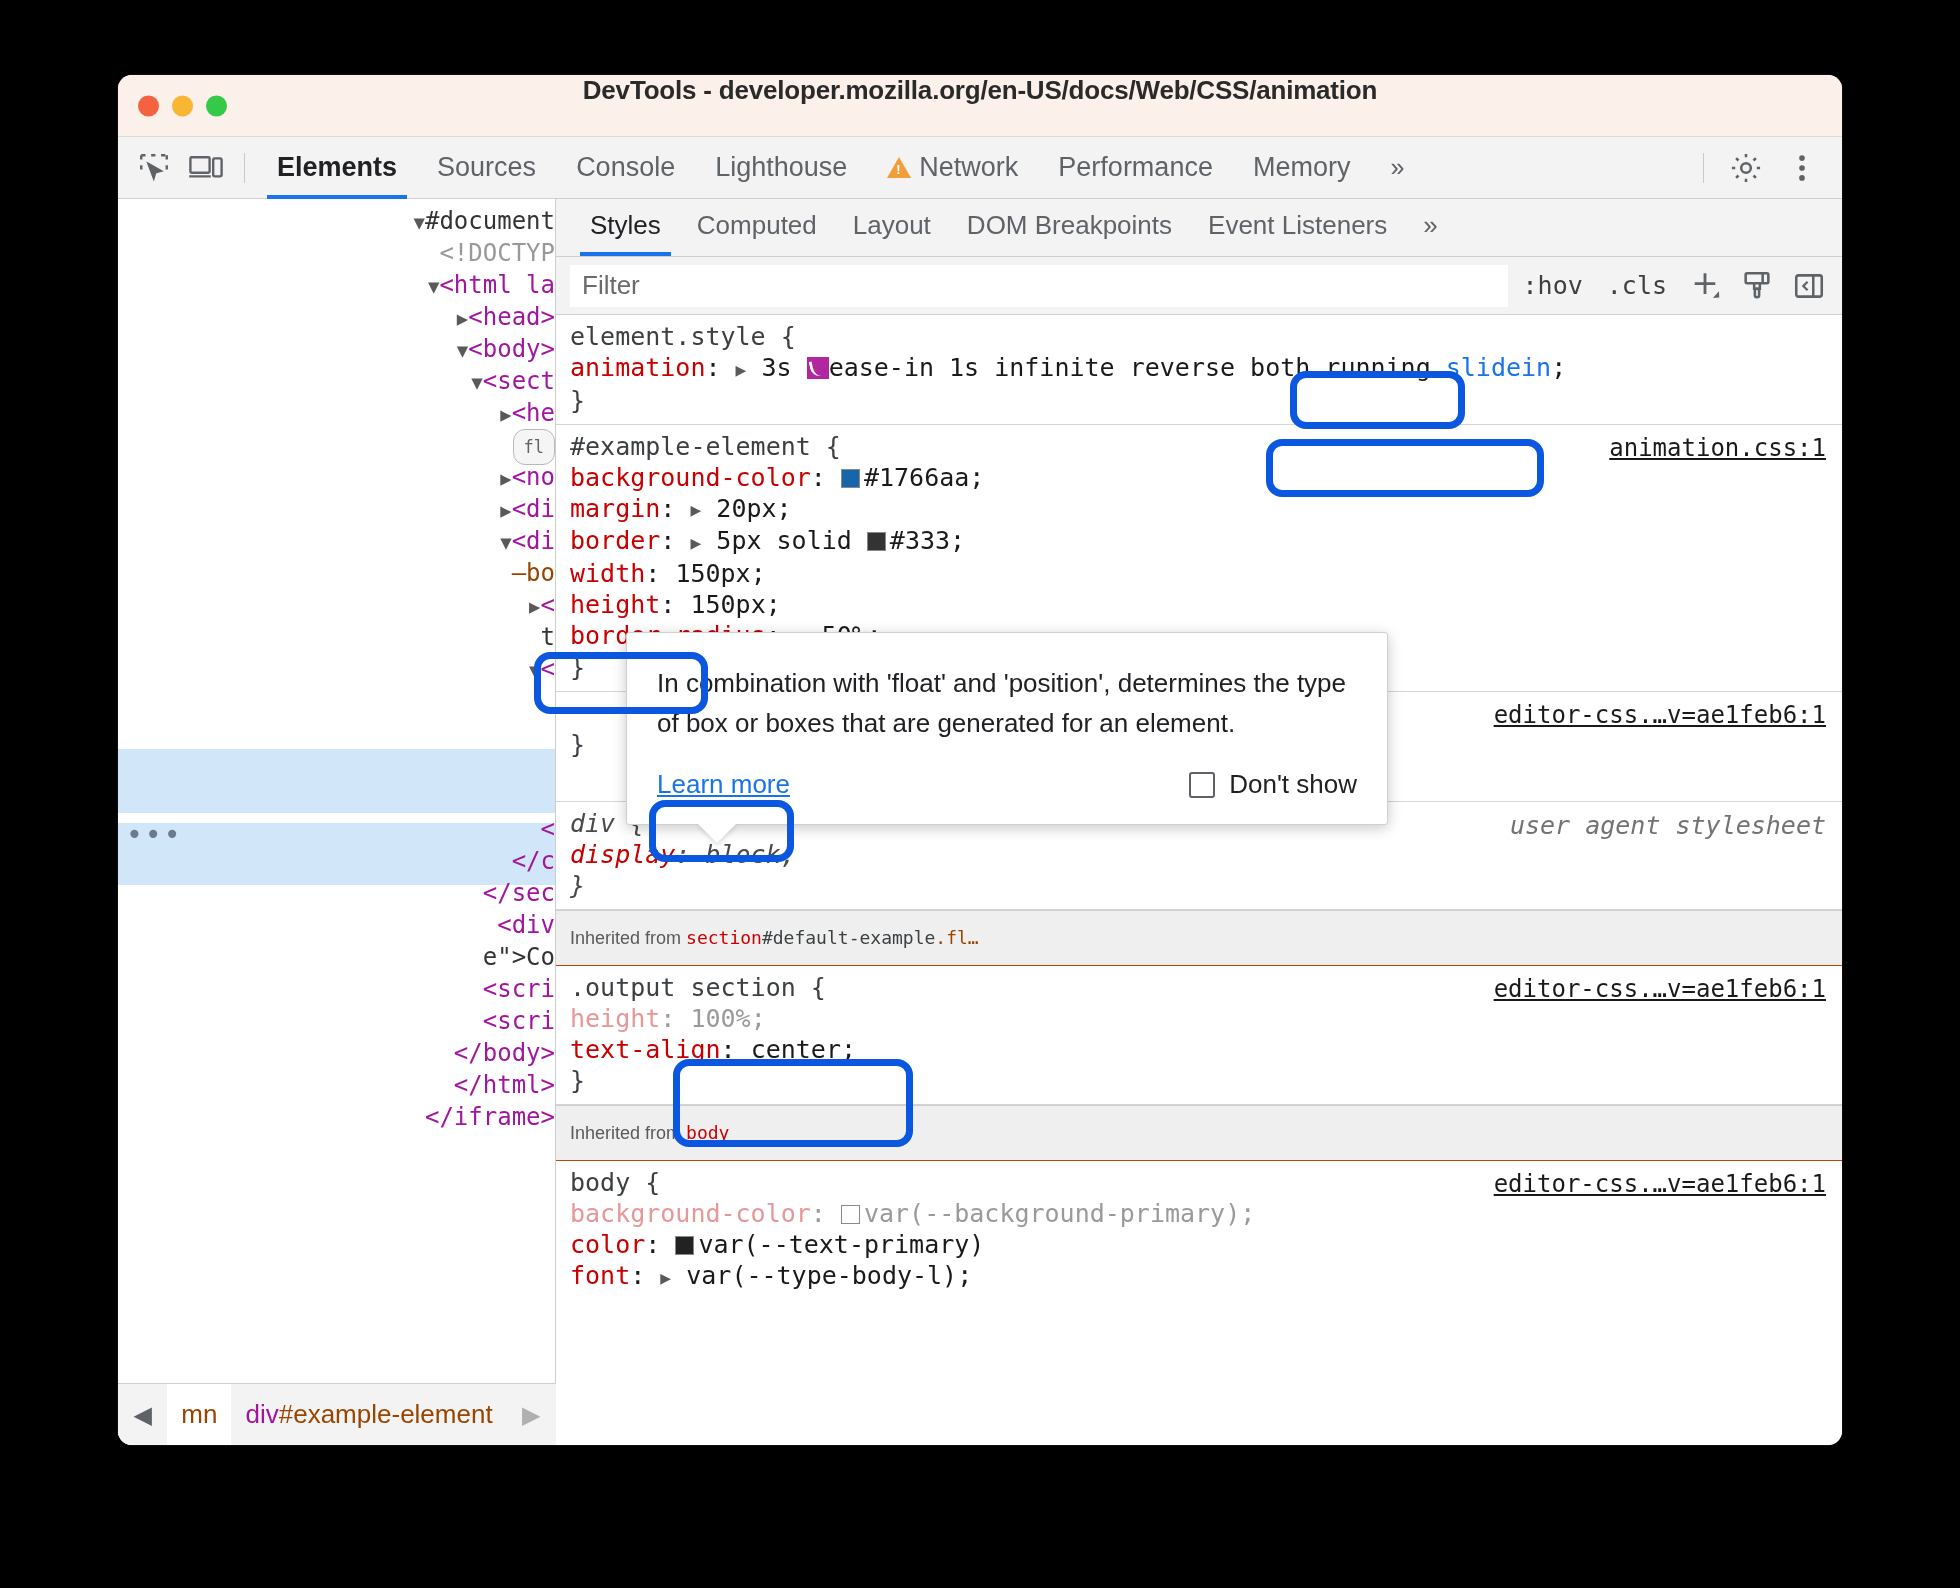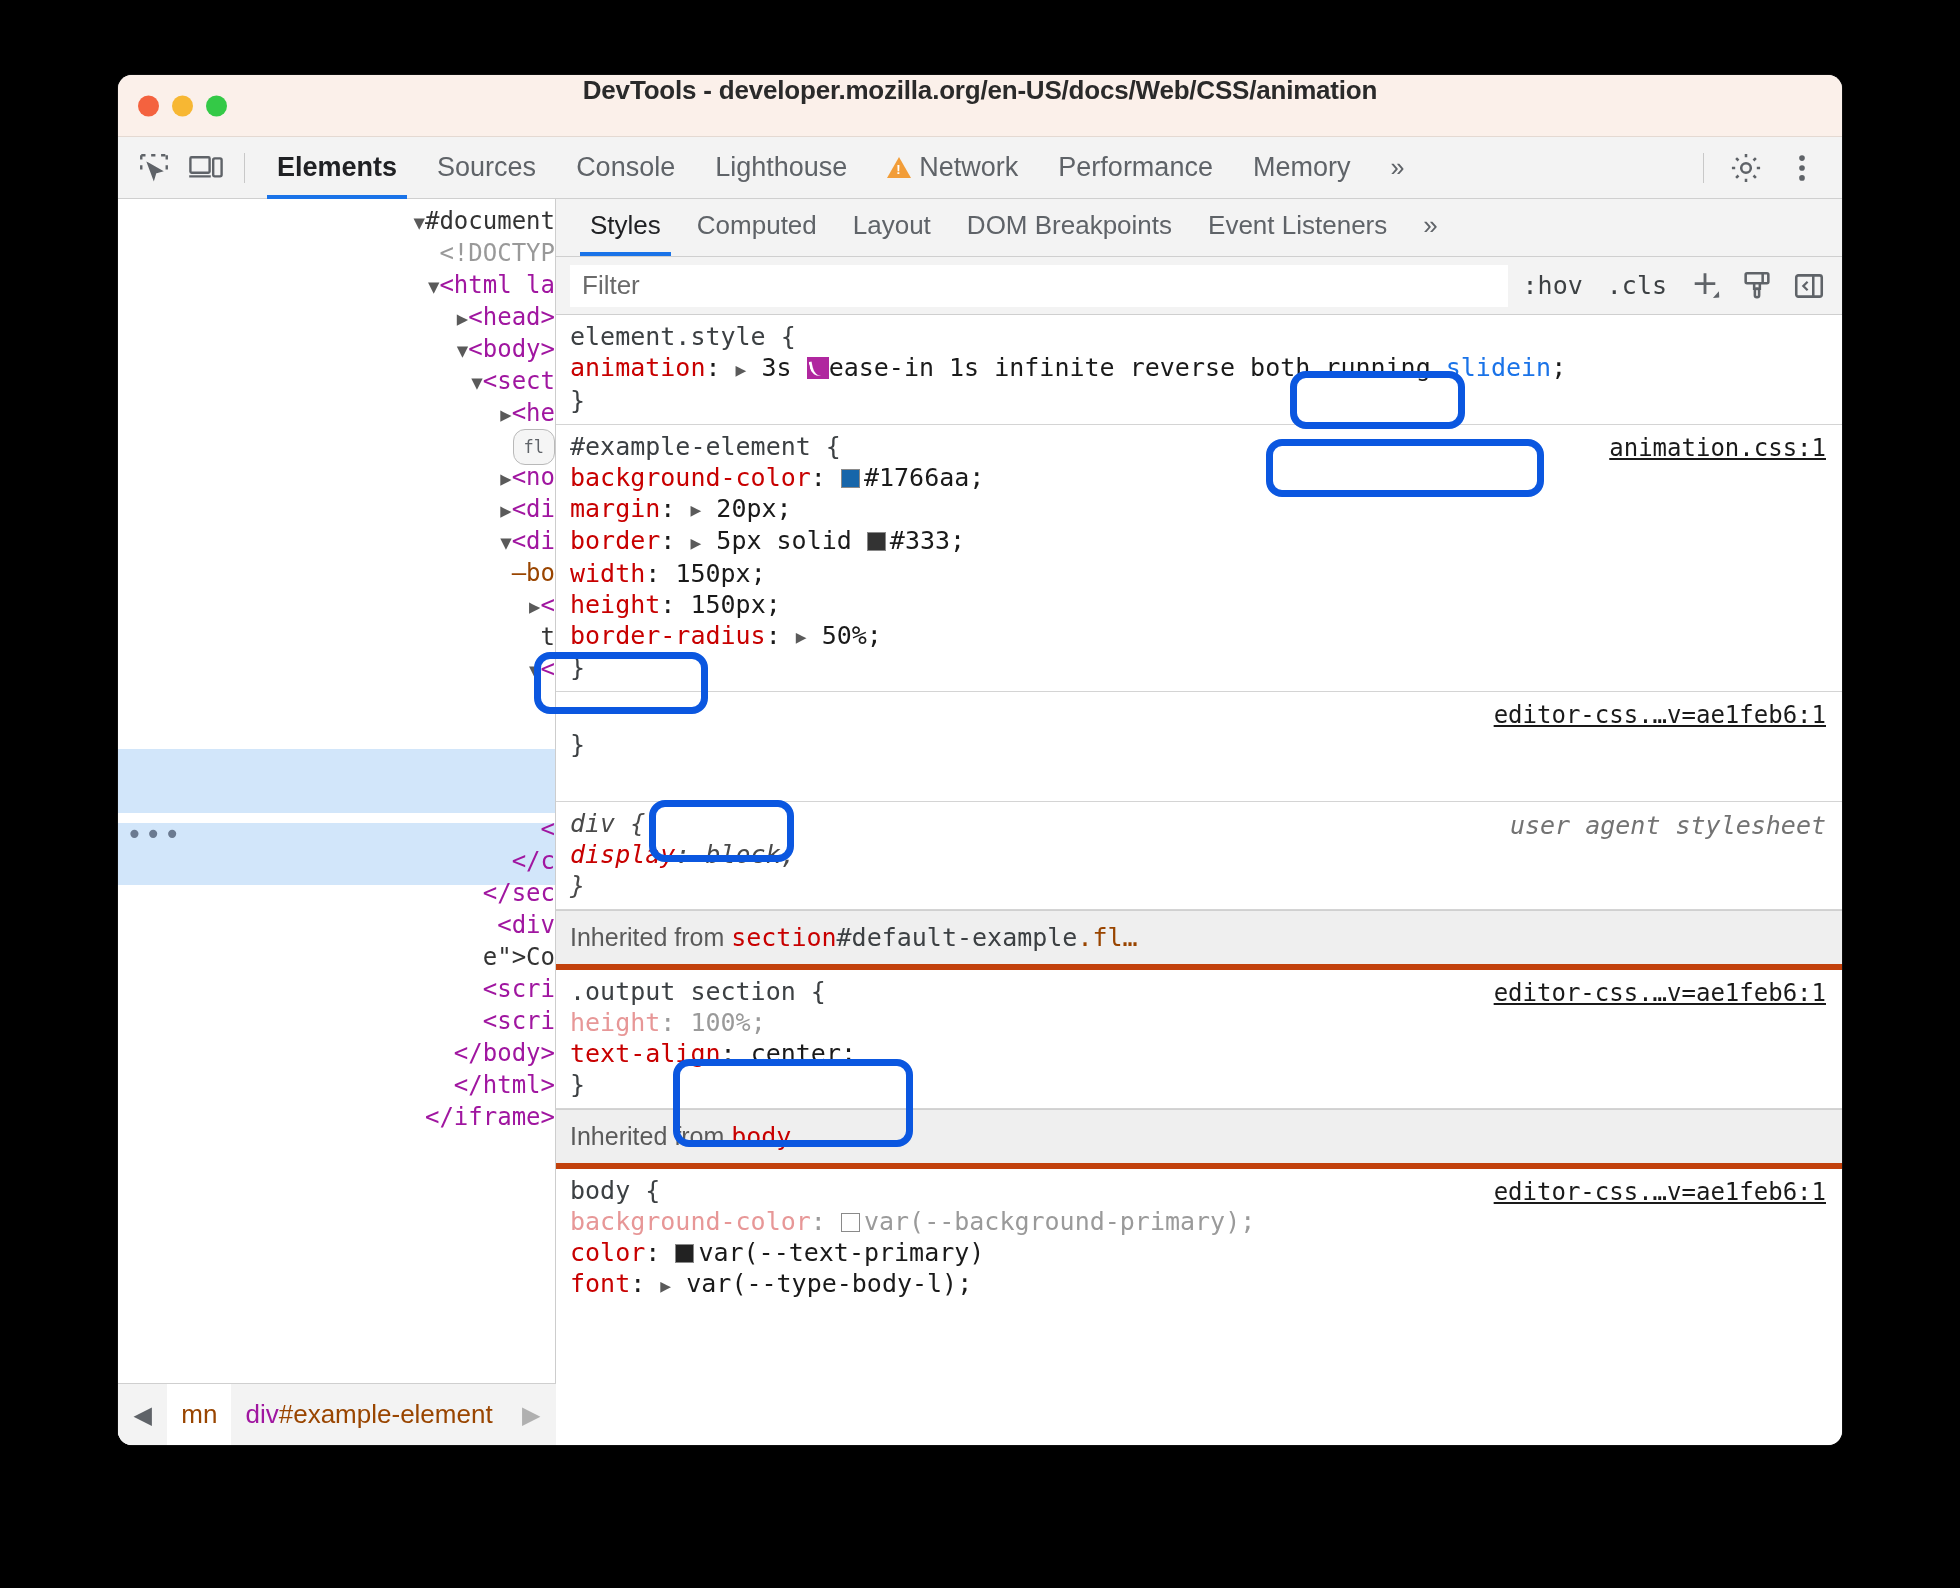--- a/index.html
+++ b/index.html
@@ -322,24 +322,24 @@
     content: "";
     position: absolute;
     left: 3px; top: 3px; right: 3px; bottom: 3px;
     border-left: 3px solid #fff;
     border-radius: 0 0 0 60%;
     transform: rotate(-12deg);
   }
   .inherit-hdr {
     background: #efefef;
     border-top: 1px solid #d0d0d0;
-    border-bottom: 6px solid #c2410c;
+    border-bottom: 1px solid #c2410c;
     padding: 11px 11px 11px 14px;
     font-family: "Liberation Sans", sans-serif;
-    font-size: 25px;
+    font-size: 18px;
     color: #5a5a5a;
     white-space: nowrap;
   }
   .inh-tag { font-family: "DejaVu Sans Mono", monospace; color: #c80000; }
   .inh-rest { font-family: "DejaVu Sans Mono", monospace; color: #3c4043; }
   .inh-cls { font-family: "DejaVu Sans Mono", monospace; color: #994500; }
 
   
   .crumbbar {
     position: absolute;
@@ -688,20 +688,31 @@
     <div class="crumbbar">
       <div class="crumb-arrow">◀</div>
       <div class="crumb cut">mn</div>
       <div class="crumb">
           <span class="c-tag">div</span>
           <span class="c-id">#example-element</span>
         </div>
       <div class="crumb-arrow right">▶</div>
     </div>
 
+    <div class="tooltip">
+      <div class="tip-text">In combination with 'float' and 'position', determines the type of box or boxes that are generated for an element.</div>
+      <div class="tip-row">
+        <a class="learn" href="#">Learn more</a>
+        <div class="dontshow">
+          <span class="cbox"></span>
+          <span>Don't show</span>
+        </div>
+      </div>
+      <div class="tip-tail"></div>
+    </div>
 
     <div class="anno" style="left:1172px; top:296px; width:175px; height:58px;"></div>
     <div class="anno" style="left:1148px; top:364px; width:278px; height:58px;"></div>
     <div class="anno" style="left:416px; top:577px; width:174px; height:62px;"></div>
     <div class="anno" style="left:531px; top:725px; width:145px; height:62px;"></div>
     <div class="anno" style="left:555px; top:984px; width:240px; height:88px;"></div>
 
   </div>
 </div>
 

